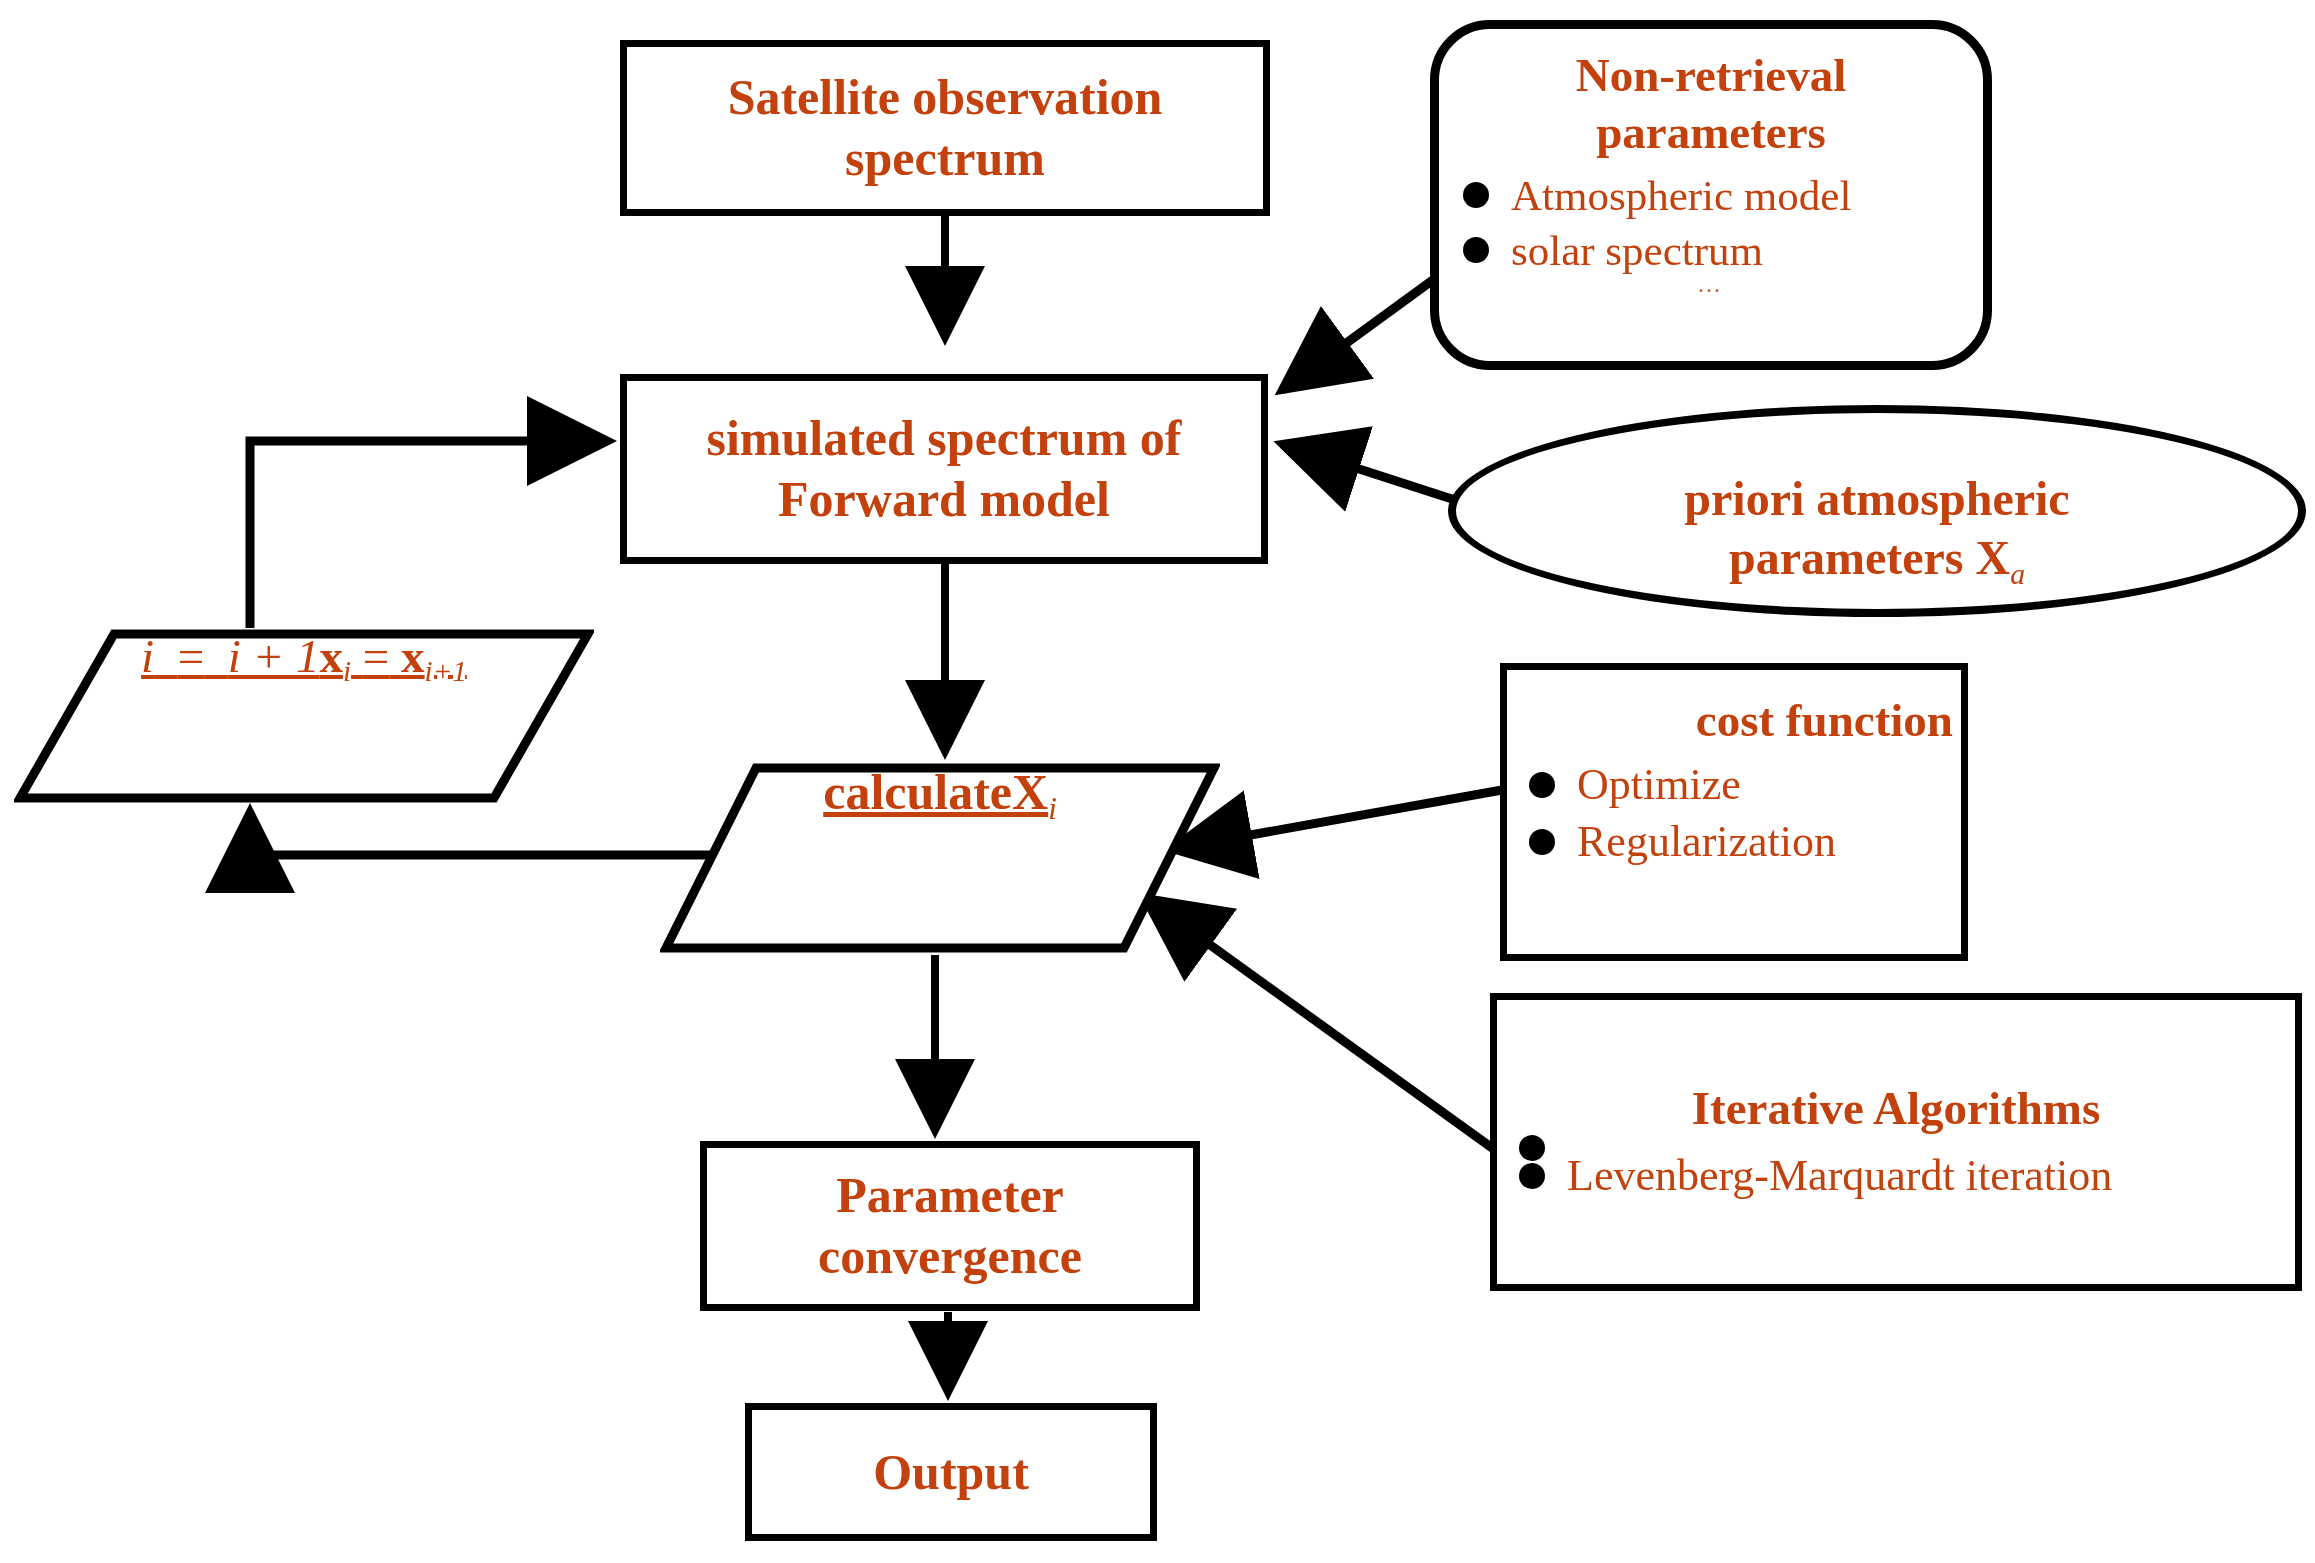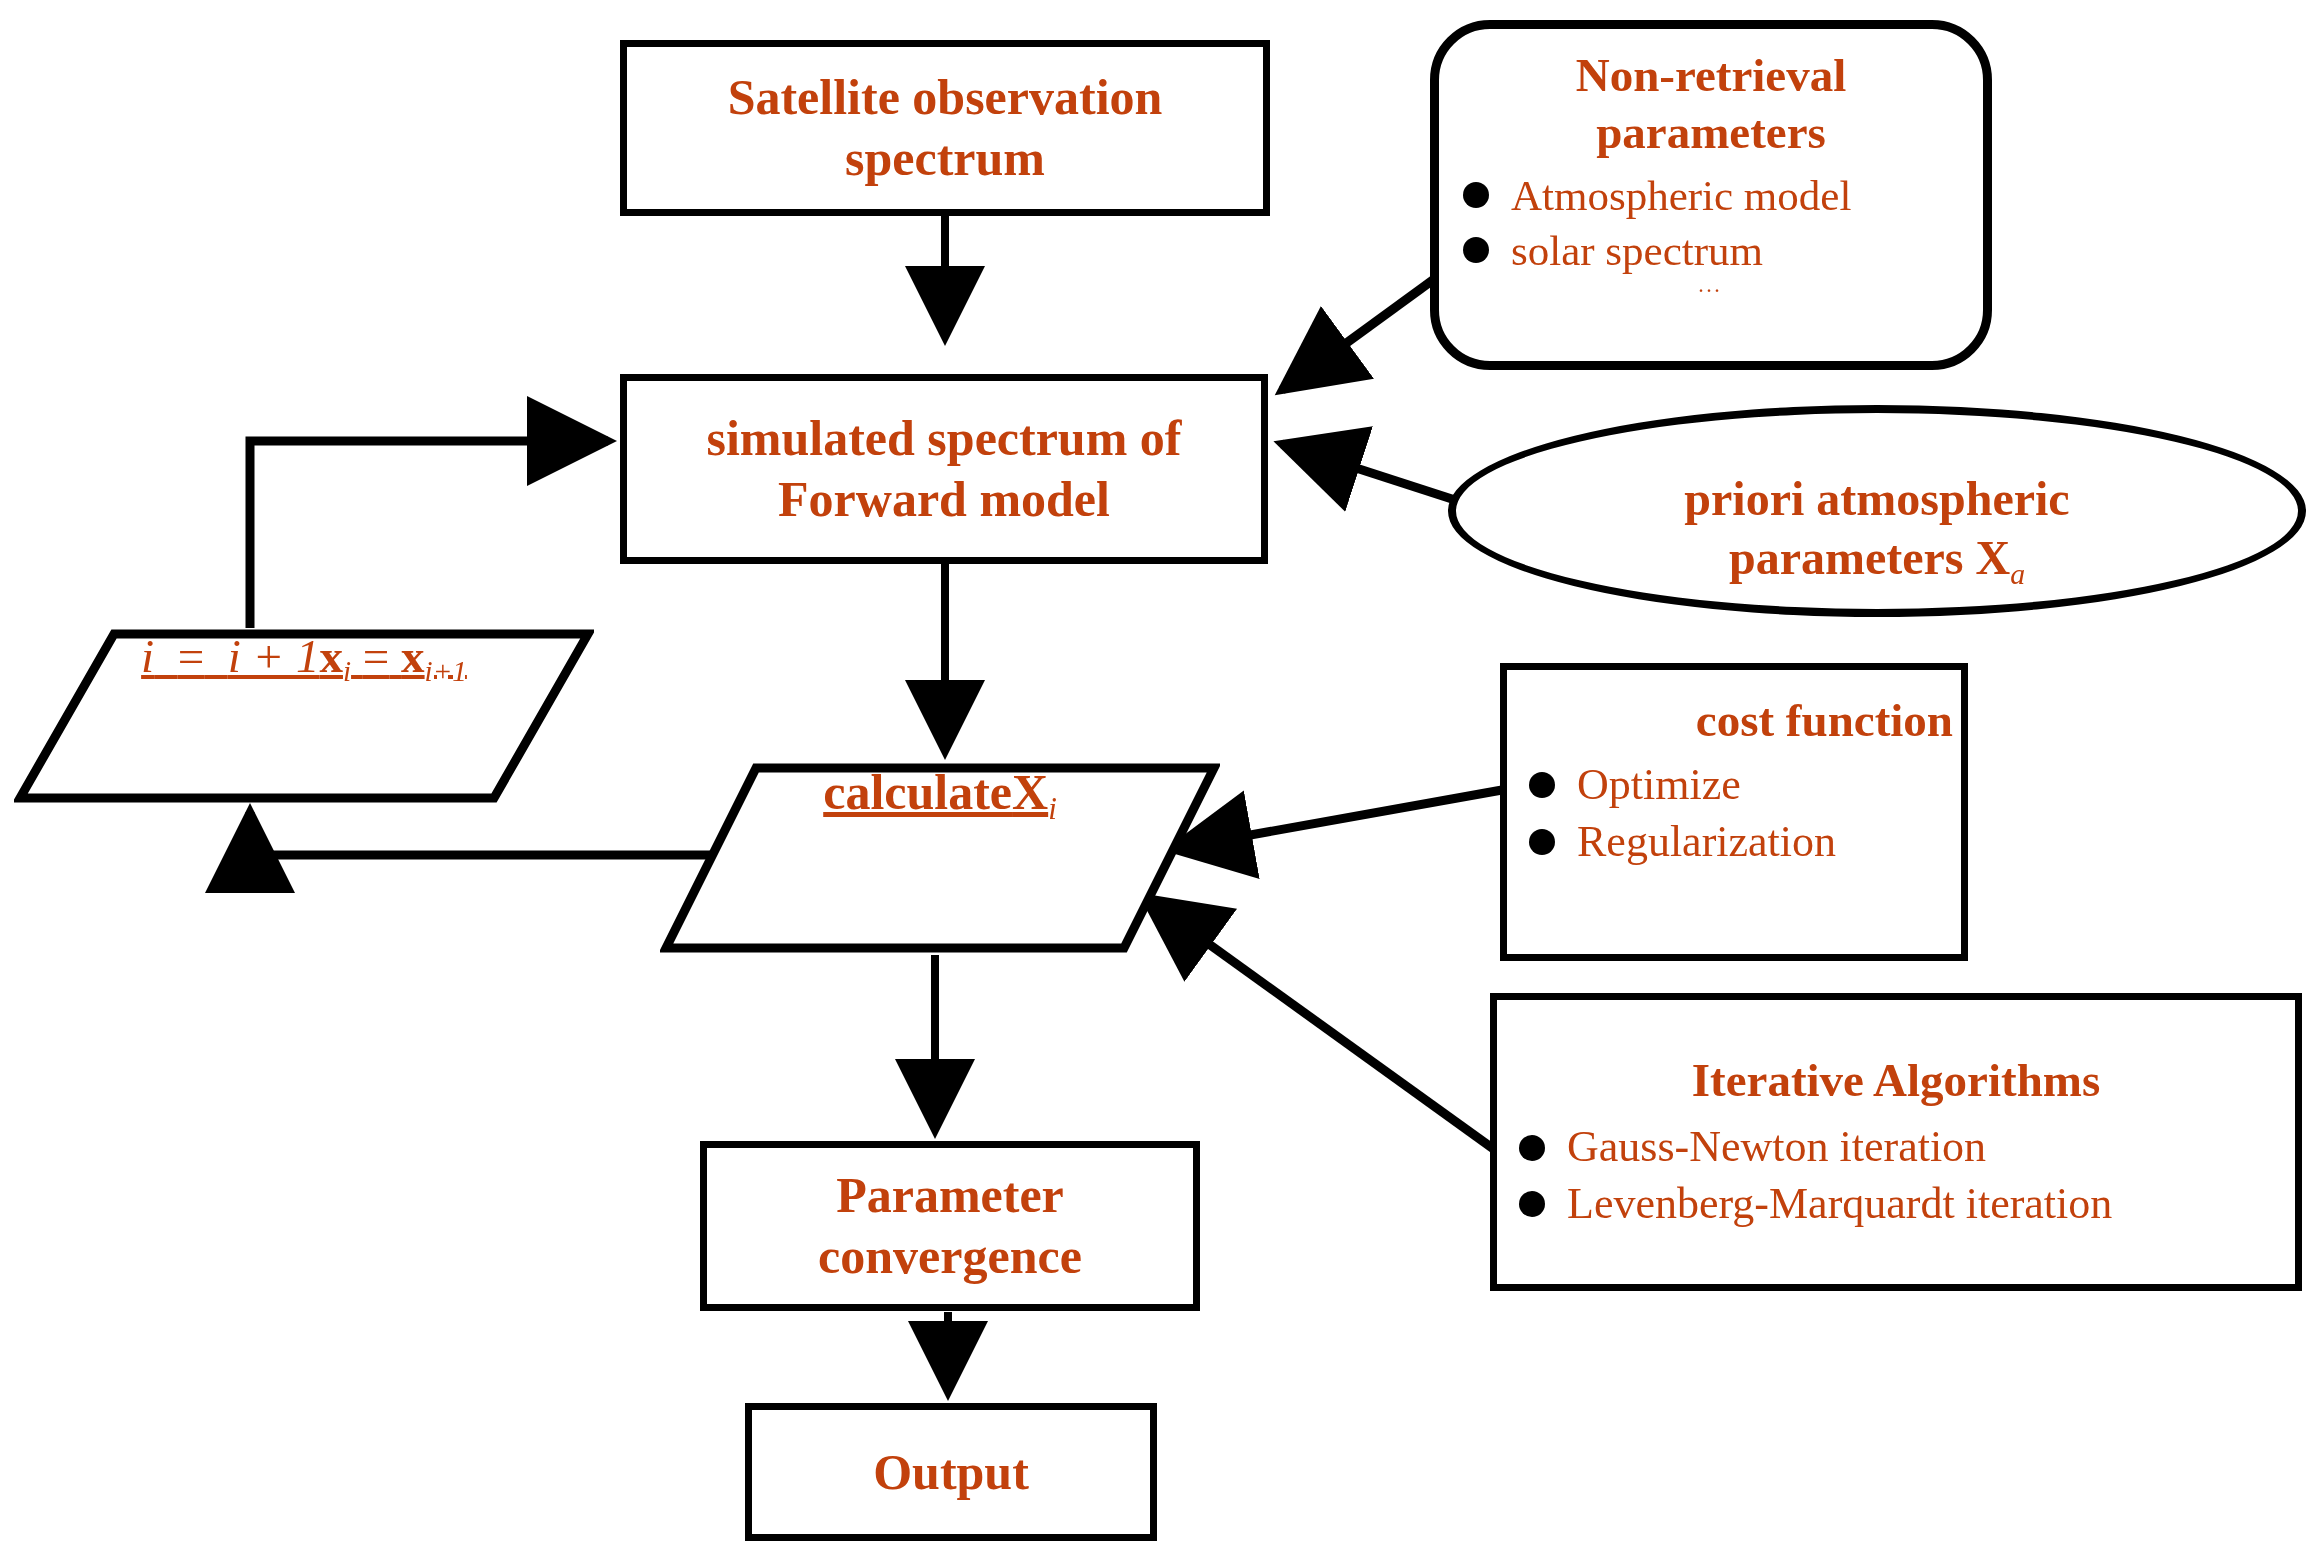--- a/index.html
+++ b/index.html
@@ -273,21 +273,20 @@
         <span>Regularization</span>
       </li>
     </ul>
   </div>
 
   <div id="iterative-box" class="node rect">
     <div class="title">Iterative Algorithms</div>
     <ul class="bullets">
       <li>
         <span class="dot"></span>
-        <span>Gauss-Newton iteration</span>
       </li>
       <li>
         <span class="dot"></span>
         <span>Levenberg-Marquardt iteration</span>
       </li>
     </ul>
   </div>
 
   <div id="converge-box" class="node rect">
     <div class="title">

